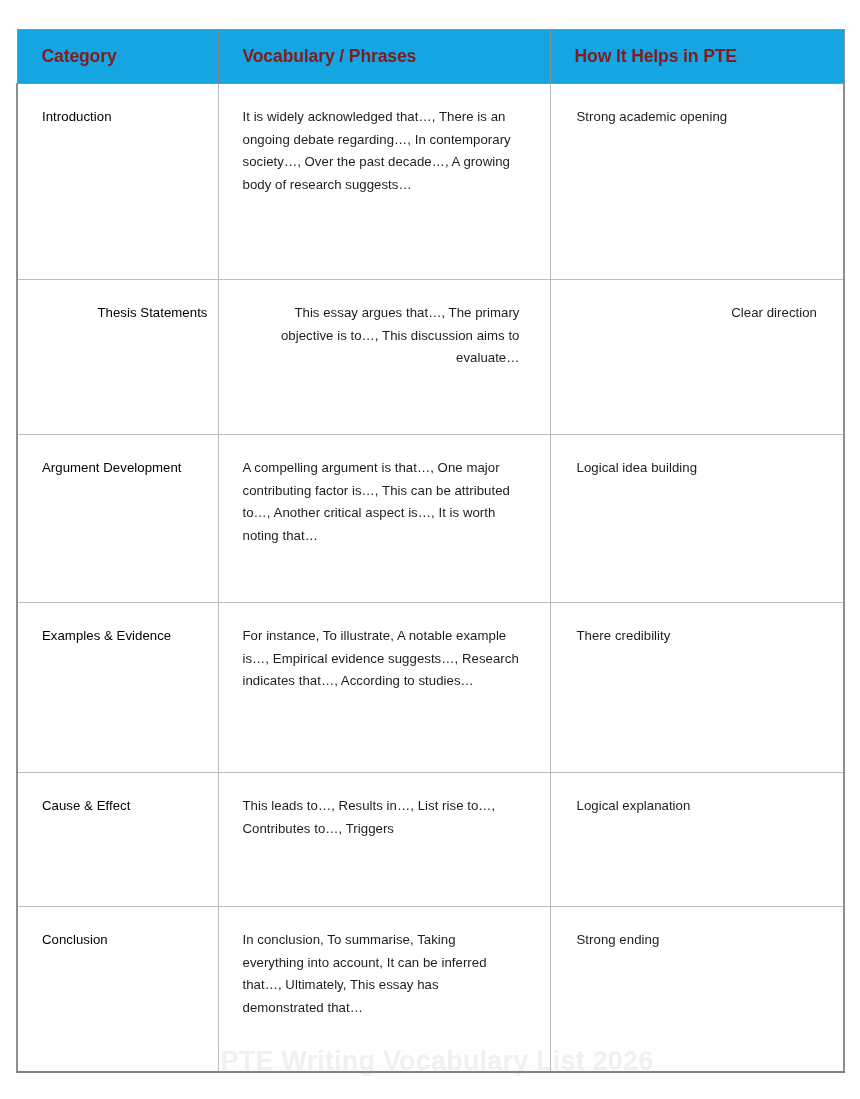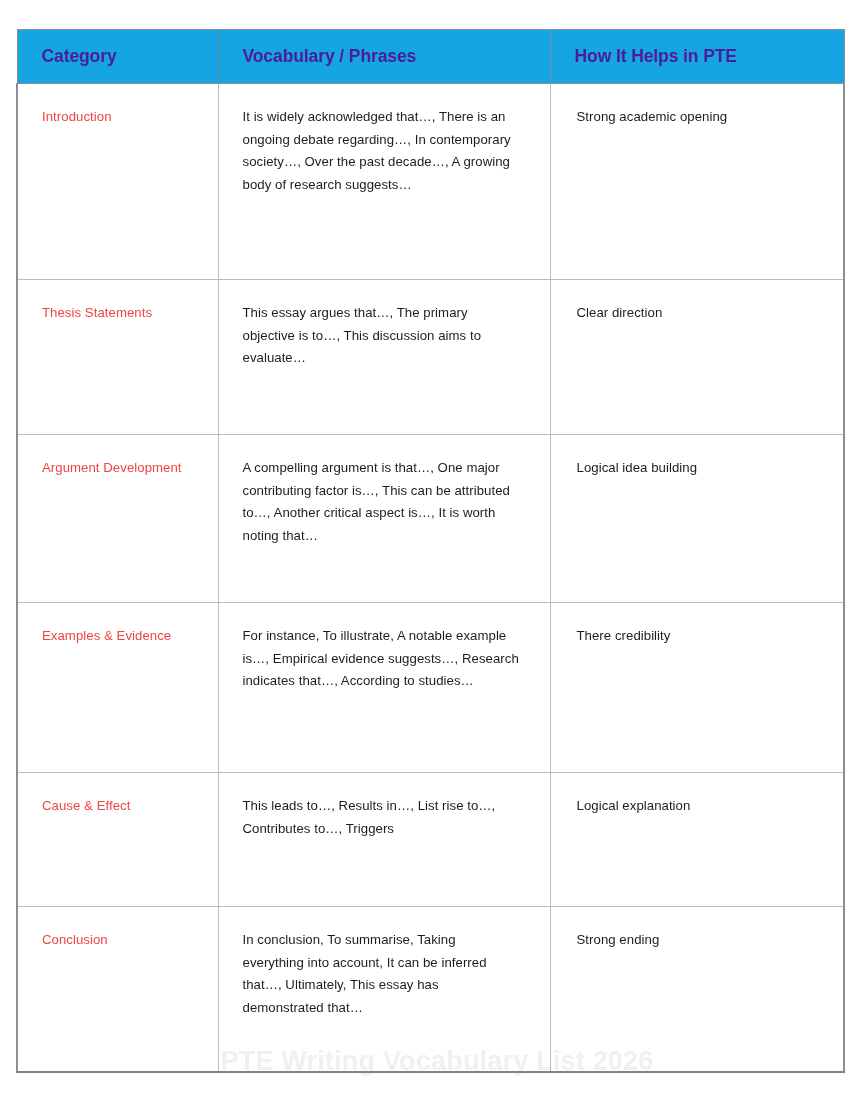--- a/index.html
+++ b/index.html
@@ -54,21 +54,21 @@
     table-layout: fixed;
     background: transparent;
   }
 
   table.vocab-table col.c1 { width: 201px; }
   table.vocab-table col.c2 { width: 332px; }
   table.vocab-table col.c3 { width: 294px; }
 
   thead th {
     background: #14A5E2;
-    color: #4c1d95;
+    color: #7f1d1d;
     font-size: 17.5px;
     font-weight: bold;
     text-align: left;
     padding: 16px 0 16px 24px;
     height: 54px;
     box-sizing: border-box;
     border: 1px solid #8a8f95;
     letter-spacing: -0.1px;
     vertical-align: middle;
   }
@@ -81,31 +81,31 @@
     vertical-align: top;
     font-size: 13.2px;
     line-height: 22.6px;
     color: #1d1d20;
     background: transparent;
     letter-spacing: 0.05px;
   }
   tbody td.cat {
     padding-left: 24px;
     padding-right: 10px;
-    color: #ef4444;
+    color: #000000;
   }
   tbody td.vocab {
     padding-right: 30px;
   }
   tbody td.helps {
     padding-left: 26px;
   }
 
   tbody tr.r-intro td   { height: 151px; }
-  tbody tr.r-thesis td  { height: 110px; }
+  tbody tr.r-thesis td  { height: 110px; text-align: right; }
   tbody tr.r-arg td     { height: 123px; }
   tbody tr.r-contrast td{ height: 87px; }
   tbody tr.r-ex td      { height: 125px; margin-top: 14px; }
   tbody tr.r-cause td   { height: 89px; }
   tbody tr.r-conc td    { height: 120px; }
 
   table.vocab-table tbody tr:last-child td {
     border-bottom: 2px solid #7d838a;
   }
   table.vocab-table tbody td:first-child {

